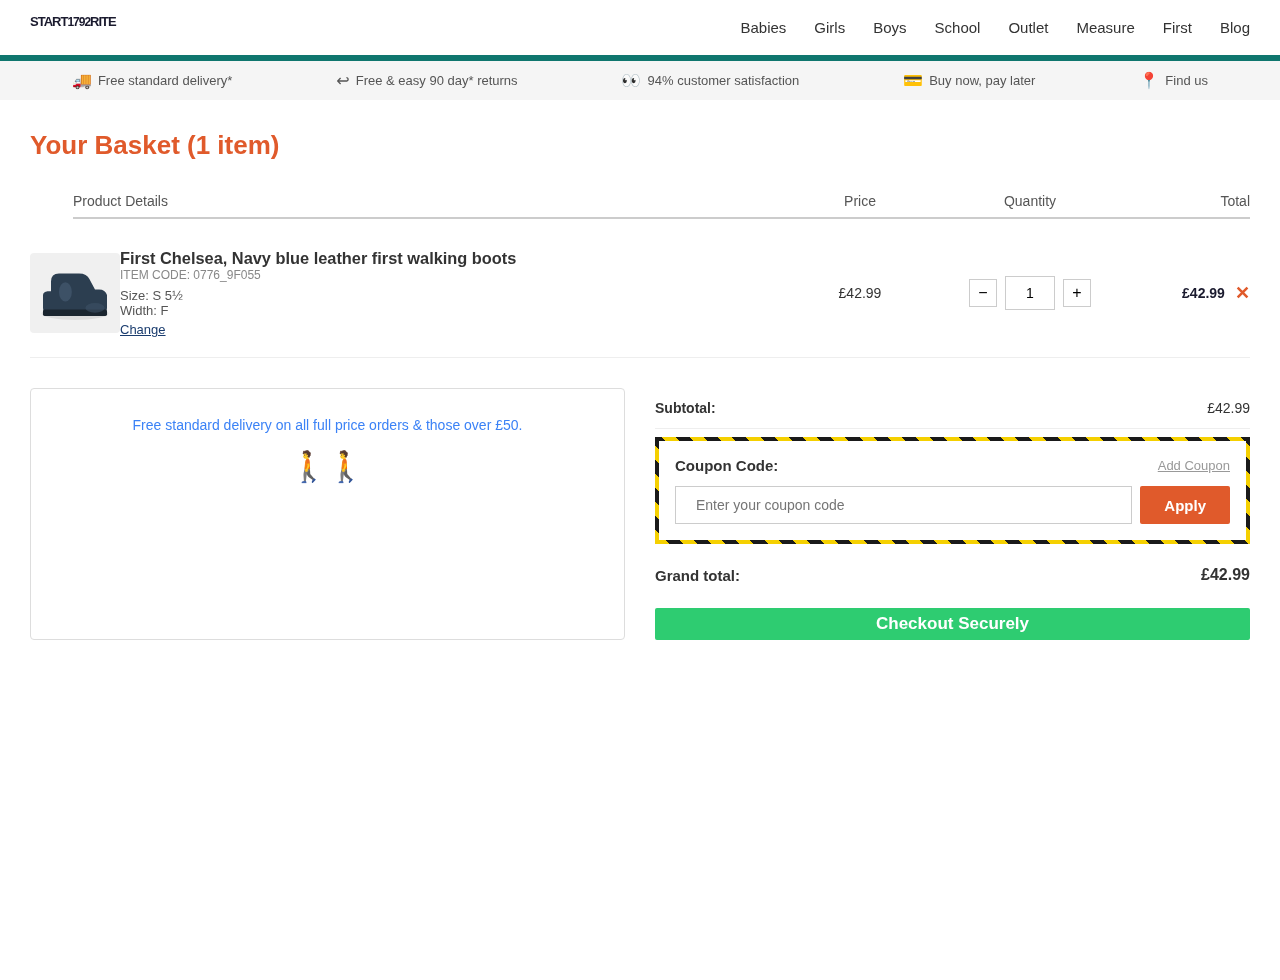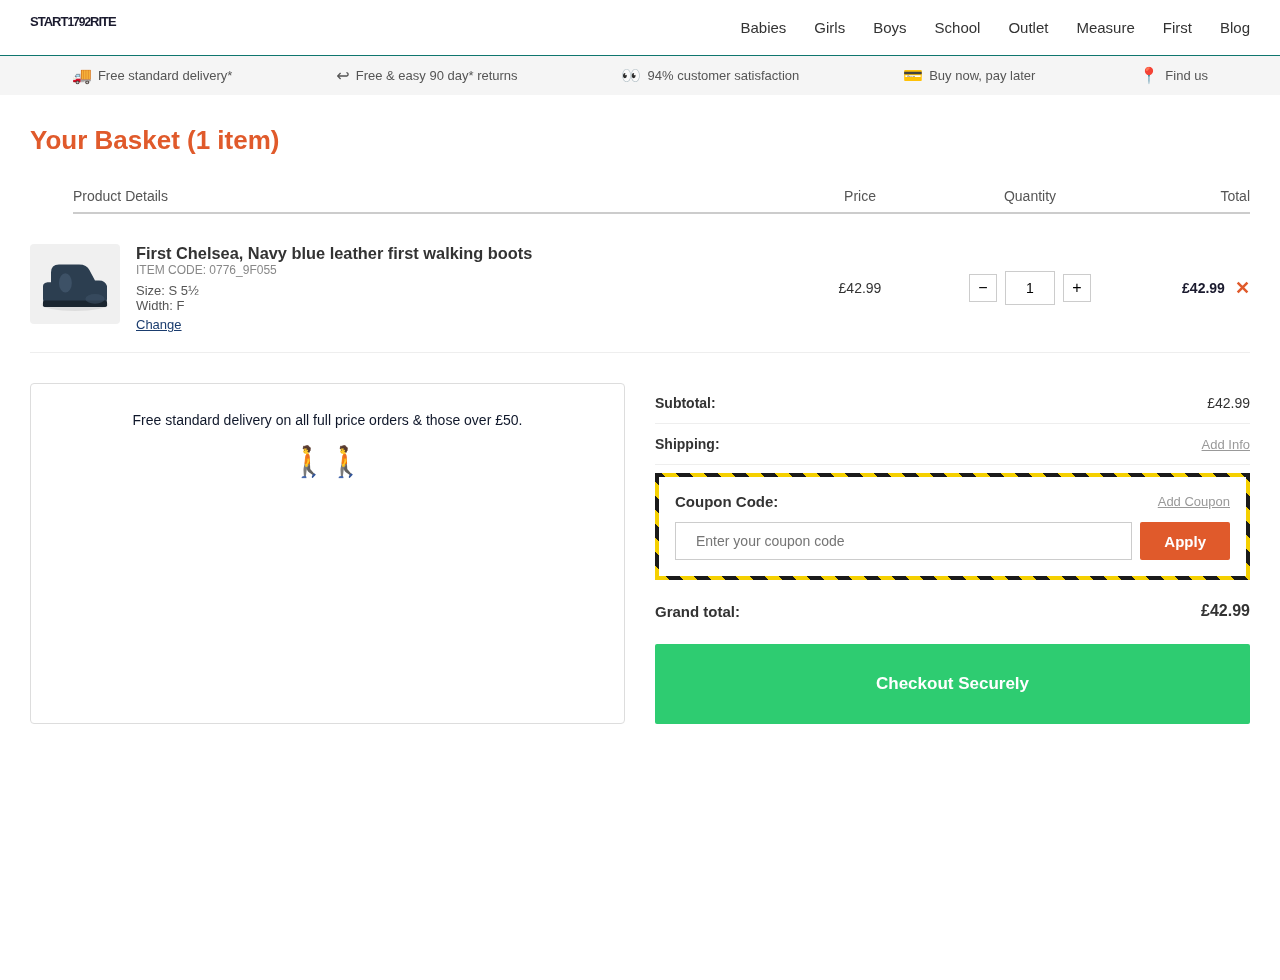--- a/index.html
+++ b/index.html
@@ -1,19 +1,19 @@
 <!DOCTYPE html>
 <html><head>
   <meta charset="utf-8">
   <style>
     * { box-sizing: border-box; margin: 0; padding: 0; }
     body { font-family: Arial, sans-serif; font-size: 14px; color: #333; background: #fff; }
 
     
-    .header { display: flex; align-items: center; padding: 12px 30px; border-bottom: 1px solid #0f766e; }
+    .header { display: flex; align-items: center; padding: 12px 30px; border-bottom: 6px solid #0f766e; }
     .logo { font-size: 26px; font-weight: 900; letter-spacing: -1px; color: #1a1a2e; margin-right: auto; }
     .logo span { font-size: 13px; vertical-align: super; font-weight: 700; }
     .nav { display: flex; gap: 28px; }
     .nav a { text-decoration: none; color: #333; font-size: 15px; }
 
     
     .info-bar { background: #f5f5f5; display: flex; justify-content: space-around; align-items: center; padding: 10px 20px; font-size: 13px; color: #555; }
     .info-item { display: flex; align-items: center; gap: 6px; }
     .info-icon { font-size: 16px; }
 
@@ -24,40 +24,40 @@
 
     
     .table-header { display: grid; grid-template-columns: 1fr 140px 200px 120px; padding: 8px 0; border-bottom: 2px solid #ccc; margin-bottom: 10px; margin-left: 43px; }
     .table-header span { font-size: 14px; color: #555; }
     .table-header .col-price { text-align: center; }
     .table-header .col-qty { text-align: center; }
     .table-header .col-total { text-align: right; }
 
     
     .product-row { display: grid; grid-template-columns: 1fr 140px 200px 120px; align-items: center; padding: 20px 0; border-bottom: 1px solid #eee; }
-    .product-info { display: flex; align-items: flex-start; gap: 16px; }
+    .product-info { display: flex; align-items: center; }
     .product-img { width: 90px; height: 80px; background: #f0f0f0; display: flex; align-items: center; justify-content: center; border-radius: 4px; overflow: hidden; }
     .boot-svg { width: 80px; height: 65px; }
     .item-code { font-size: 12px; color: #888; margin-bottom: 6px; }
     .size-info { font-size: 13px; color: #555; }
     .change-link { color: #1a3c6e; font-size: 13px; text-decoration: underline; cursor: pointer; display: inline-block; margin-top: 4px; }
 
     .col-price-val { text-align: center; font-size: 14px; color: #333; }
     .col-qty-val { display: flex; align-items: center; justify-content: center; gap: 8px; }
     .qty-btn { width: 28px; height: 28px; border: 1px solid #ccc; background: #fff; cursor: pointer; font-size: 16px; display: flex; align-items: center; justify-content: center; }
     .qty-input { width: 50px; height: 34px; border: 1px solid #ccc; text-align: center; font-size: 14px; }
     .col-total-val { text-align: right; font-size: 14px; font-weight: 600; color: #1a1a2e; display: flex; align-items: center; justify-content: flex-end; gap: 10px; }
     .remove-btn { color: #e05a2b; font-size: 18px; cursor: pointer; background: none; border: none; font-weight: 700; }
 
     
     .bottom-section { display: grid; grid-template-columns: 1fr 1fr; gap: 30px; margin-top: 30px; }
 
     
     .delivery-box { border: 1px solid #ddd; padding: 28px 24px; border-radius: 4px; text-align: center; }
-    .delivery-highlight { color: #0f172a; font-size: 14px; margin-bottom: 14px; }
+    .delivery-highlight { color: #3b82f6; font-size: 14px; margin-bottom: 14px; }
     .delivery-text { font-size: 13px; color: #444; line-height: 1.7; }
     .delivery-link { color: #e05a2b; }
     .walking-icon { margin-top: 16px; font-size: 30px; color: #bbb; }
 
     
     .order-summary { }
     .summary-row { display: flex; justify-content: space-between; align-items: center; padding: 12px 0; border-bottom: 1px solid #eee; font-size: 14px; }
     .summary-row .label { font-weight: 600; color: #333; }
     .add-info-link { color: #999; font-size: 13px; text-decoration: underline; cursor: pointer; }
 
@@ -67,21 +67,21 @@
     .coupon-label { font-weight: 700; font-size: 15px; color: #333; }
     .add-coupon-link { color: #999; font-size: 13px; text-decoration: underline; cursor: pointer; }
     .coupon-input-row { display: flex; gap: 8px; }
     .coupon-input { flex: 1; padding: 10px 20px; border: 1px solid #ccc; font-size: 14px; color: #999; }
     .apply-btn { background: #e05a2b; color: #ffffff; border: none; padding: 10px 24px; font-size: 15px; font-weight: 600; cursor: pointer; border-radius: 2px; }
 
     .grand-total-row { display: flex; justify-content: space-between; align-items: center; padding: 14px 0; font-size: 15px; }
     .grand-total-label { font-weight: 700; color: #333; }
     .grand-total-val { font-weight: 700; color: #333; font-size: 16px; }
 
-    .checkout-btn { width: 100%; background: #2ecc71; color: #fff; border: none; padding: 30px; font-size: 17px; font-weight: 700; cursor: pointer; border-radius: 2px; margin-top: 10px; }
+    .checkout-btn { width: 100%; background: #2ecc71; color: #fff; border: none; padding: 6px; font-size: 17px; font-weight: 700; cursor: pointer; border-radius: 2px; margin-top: 10px; }
   </style>
 </head>
 <body>
 
 <header>
   <div class="header">
     <div class="logo">
       <span>START</span><span style="font-size:12px;vertical-align:super;">1792</span><span>RITE</span>
     </div>
     <nav class="nav">
@@ -184,24 +184,20 @@
       <div class="walking-icon">🚶🚶</div>
     </div>
 
     <div class="order-summary">
 
       <div class="summary-row">
         <span class="label">Subtotal:</span>
         <span>£42.99</span>
       </div>
 
-      <div class="summary-row">
-        <span class="label">Shipping:</span>
-        <a href="#" class="add-info-link">Add Info</a>
-      </div>
 
       
       <div class="coupon-box" style="border: 4px solid transparent; background-image: linear-gradient(#fff,#fff), repeating-linear-gradient(45deg, #f5d000 0px, #f5d000 10px, #1a1a1a 10px, #1a1a1a 20px); background-origin: border-box; background-clip: padding-box, border-box;">
         <div class="coupon-header">
           <span class="coupon-label">Coupon Code:</span>
           <a href="#" class="add-coupon-link">Add Coupon</a>
         </div>
         <div class="coupon-input-row">
           <input class="coupon-input" type="text" placeholder="Enter your coupon code" style="">
           <button class="apply-btn">Apply</button>

